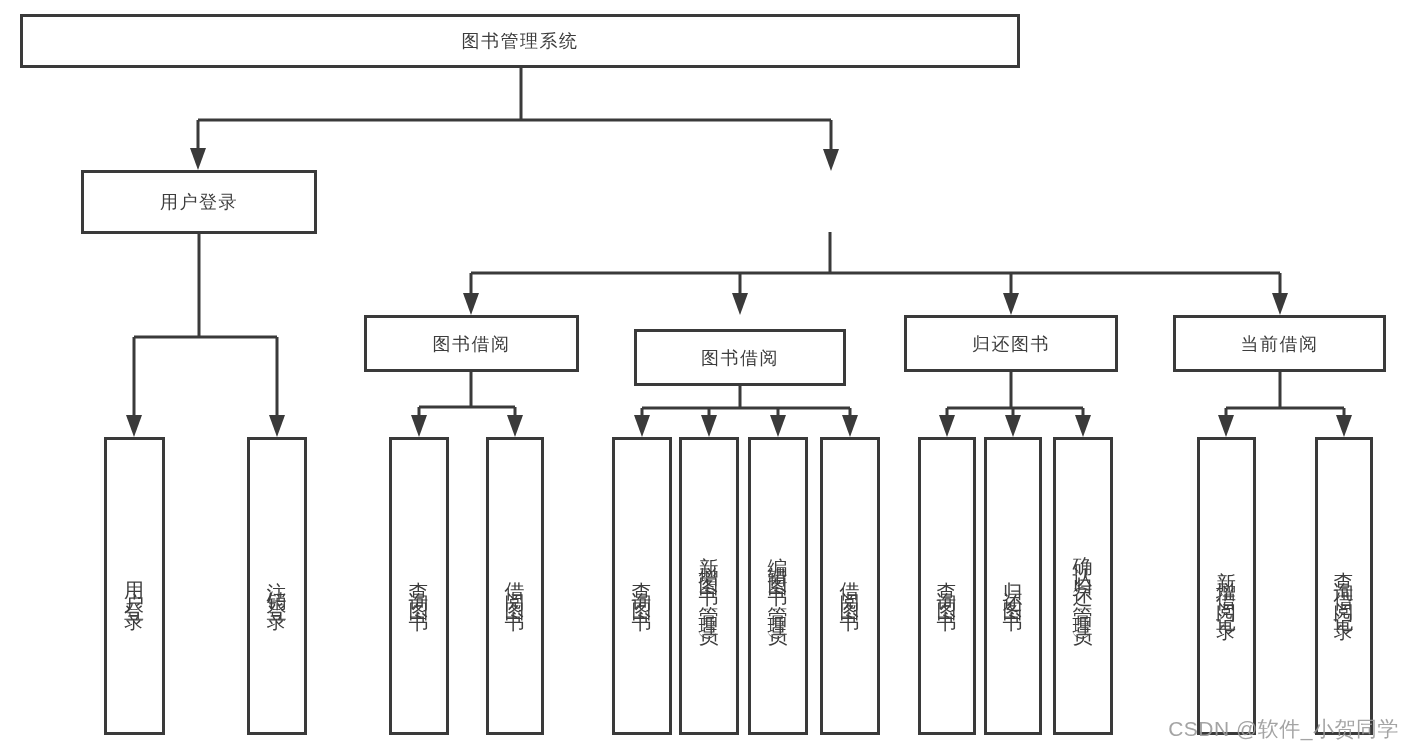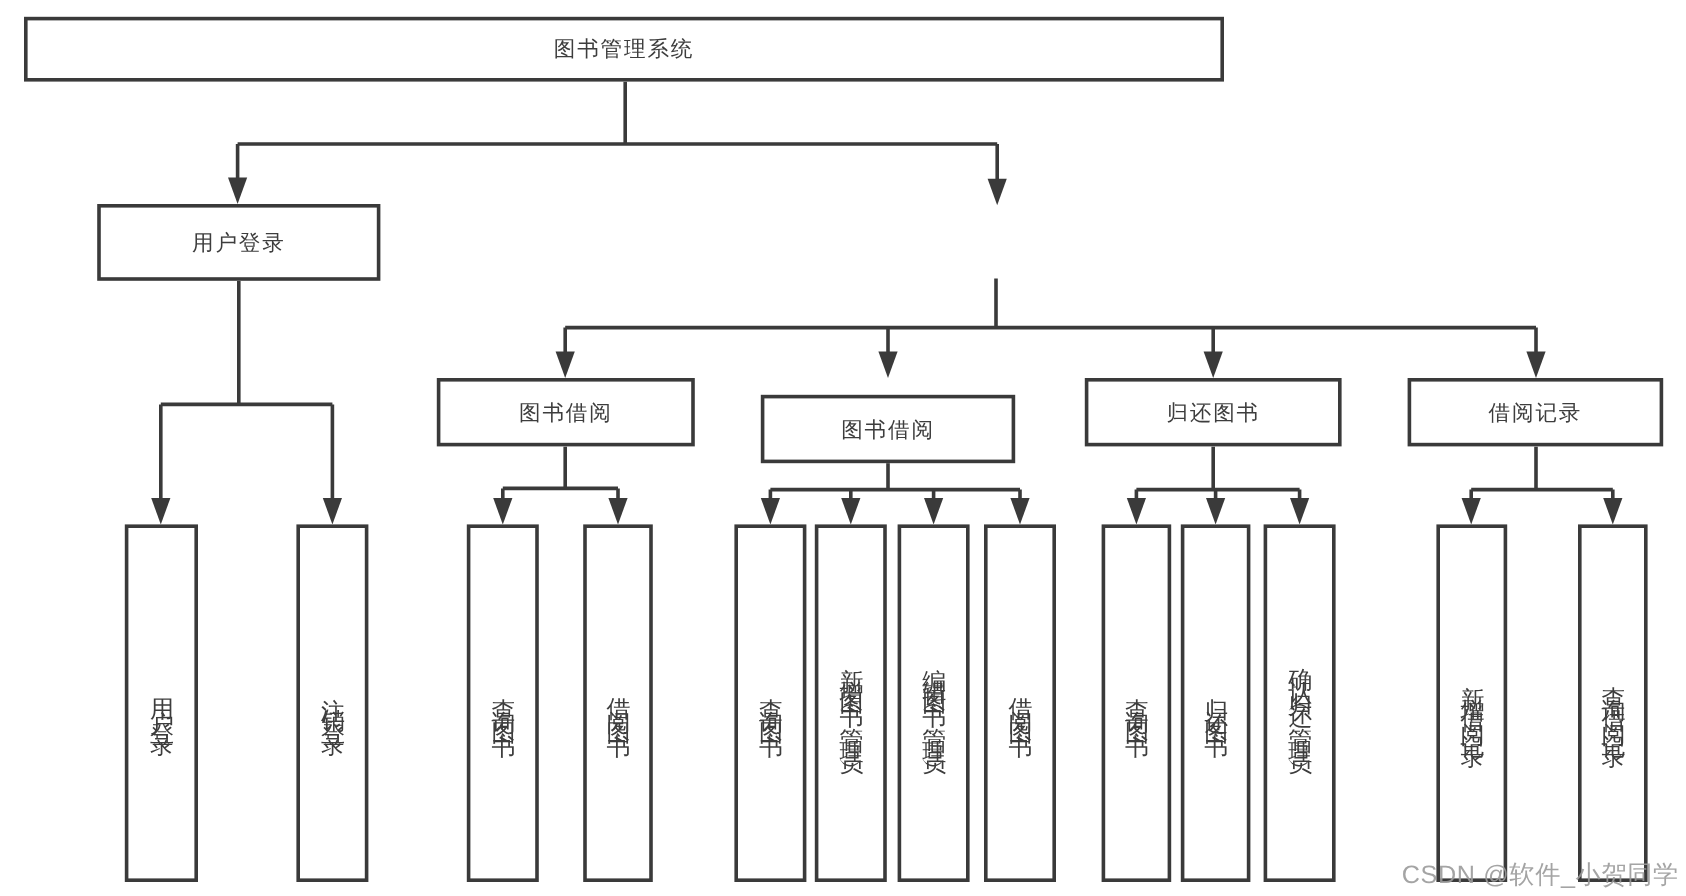--- a/index.html
+++ b/index.html
@@ -110,21 +110,21 @@
   <div class="node h-node" style="left:364px;top:315px;width:215px;height:57px">
     <span>图书借阅</span>
   </div>
   <div class="node h-node" style="left:634px;top:329px;width:212px;height:57px">
     <span>图书借阅</span>
   </div>
   <div class="node h-node" style="left:904px;top:315px;width:214px;height:57px">
     <span>归还图书</span>
   </div>
   <div class="node h-node" style="left:1173px;top:315px;width:213px;height:57px">
-    <span>借阅记录</span>
+    <span>当前借阅</span>
   </div>
 
   <div class="node v-node" style="left:104px;top:437px;width:61px;height:298px">
     <span>用户登录</span>
   </div>
   <div class="node v-node" style="left:247px;top:437px;width:60px;height:298px">
     <span>注销登录</span>
   </div>
 
   <div class="node v-node" style="left:389px;top:437px;width:60px;height:298px">

